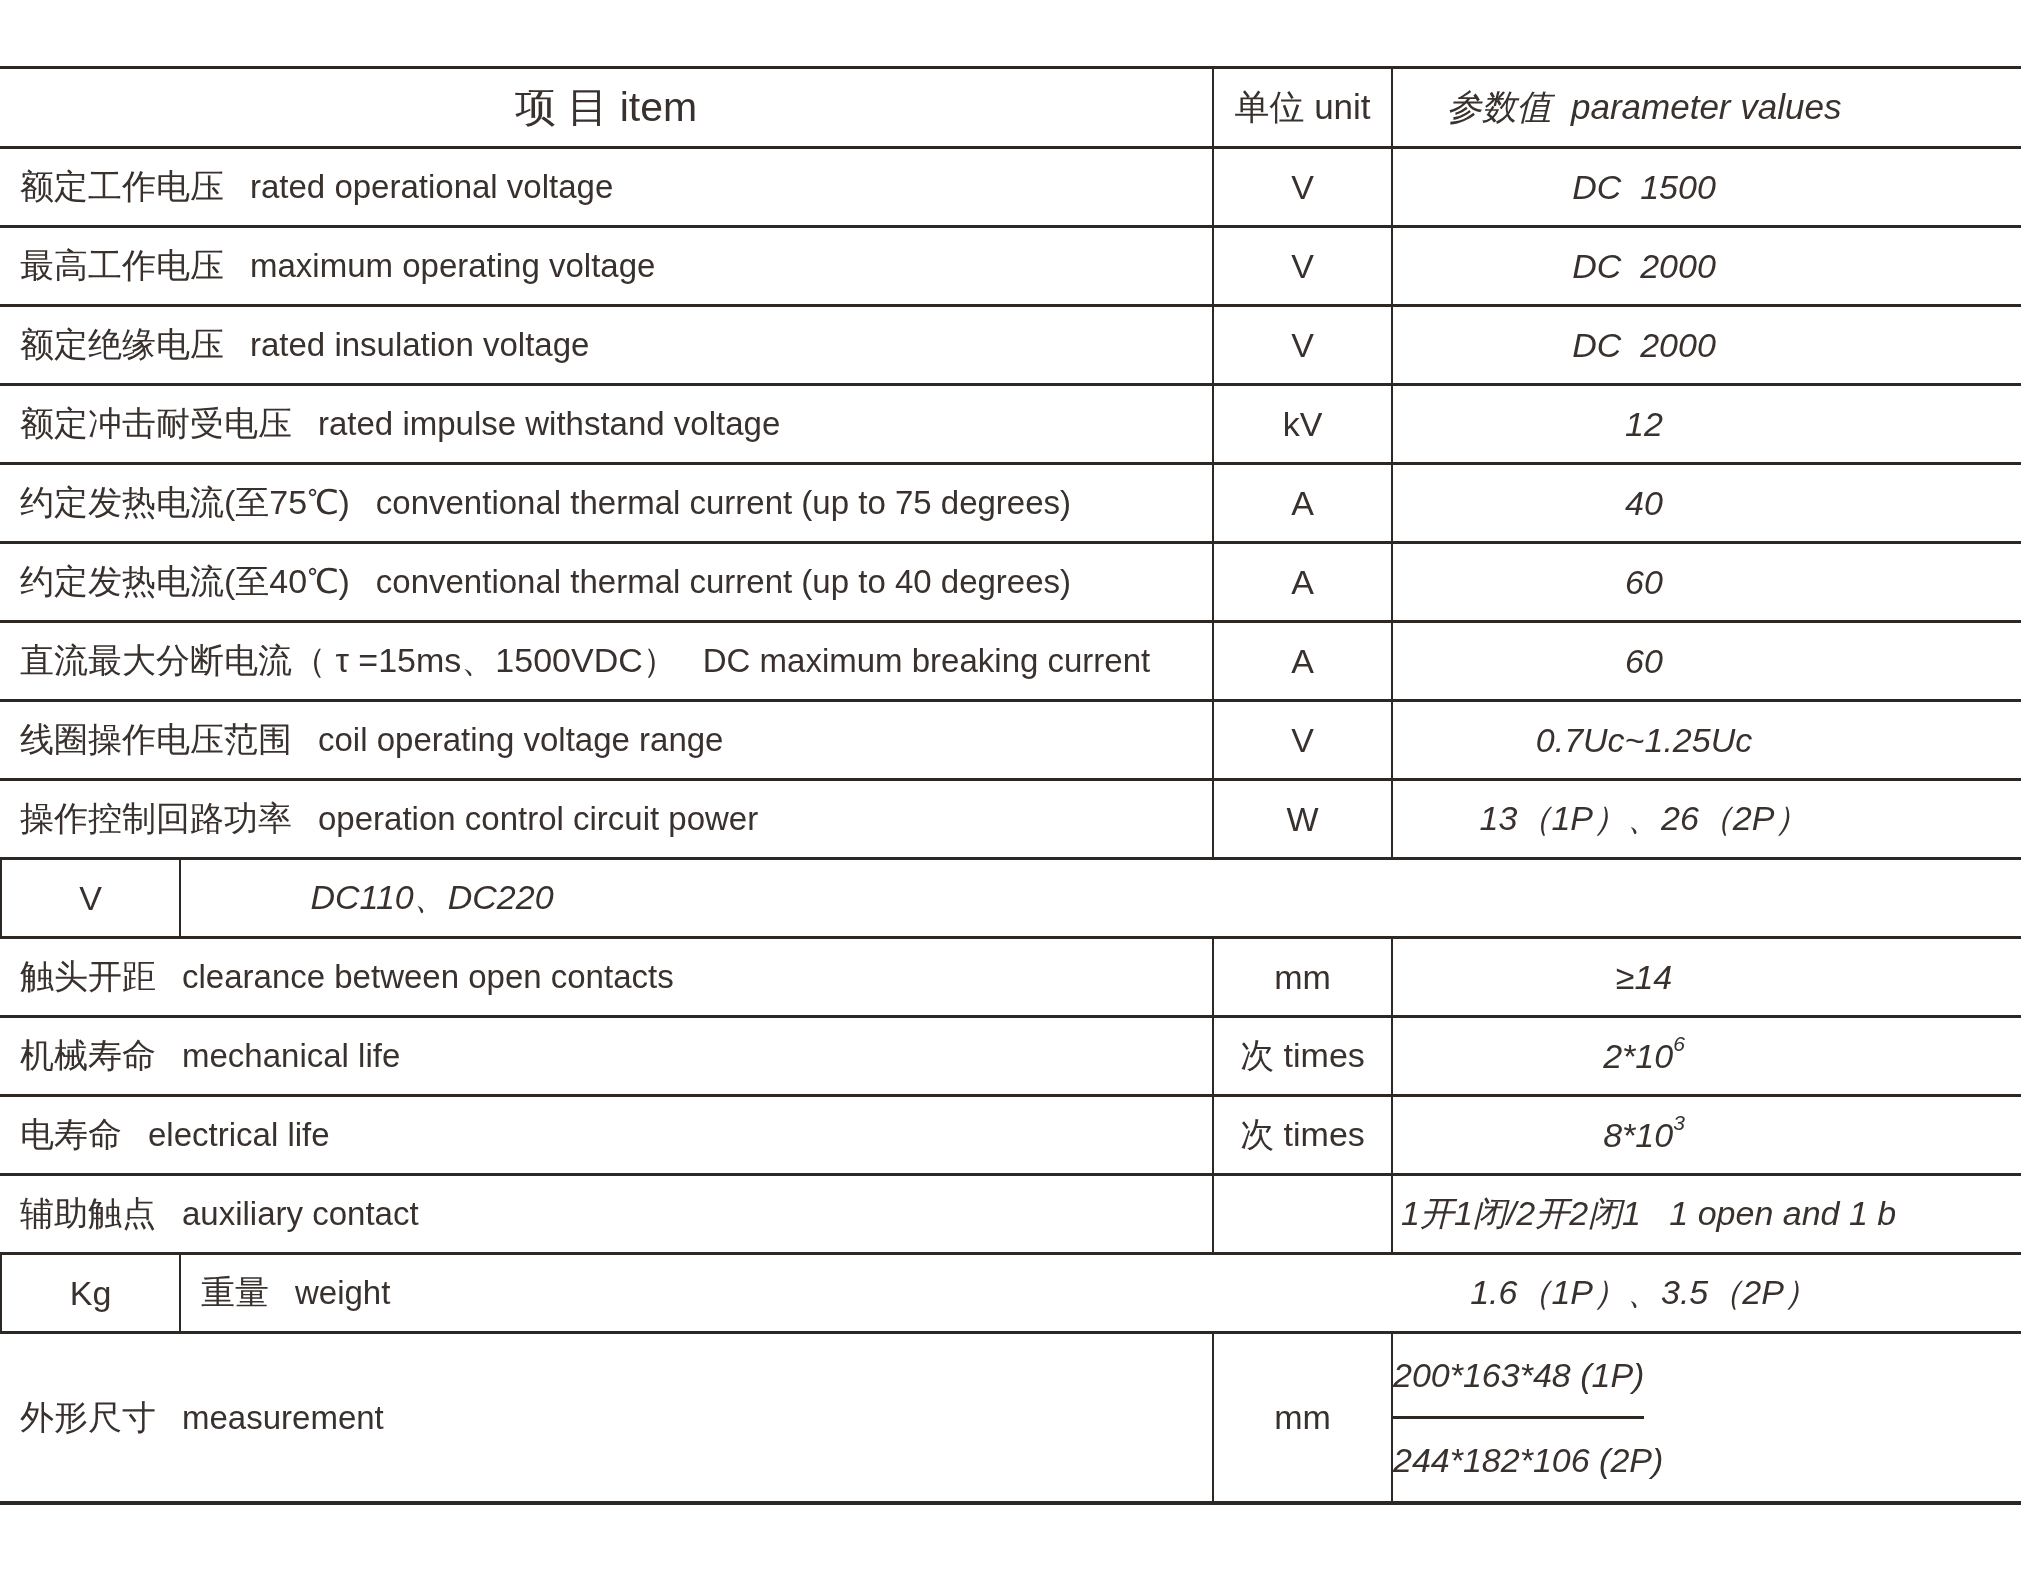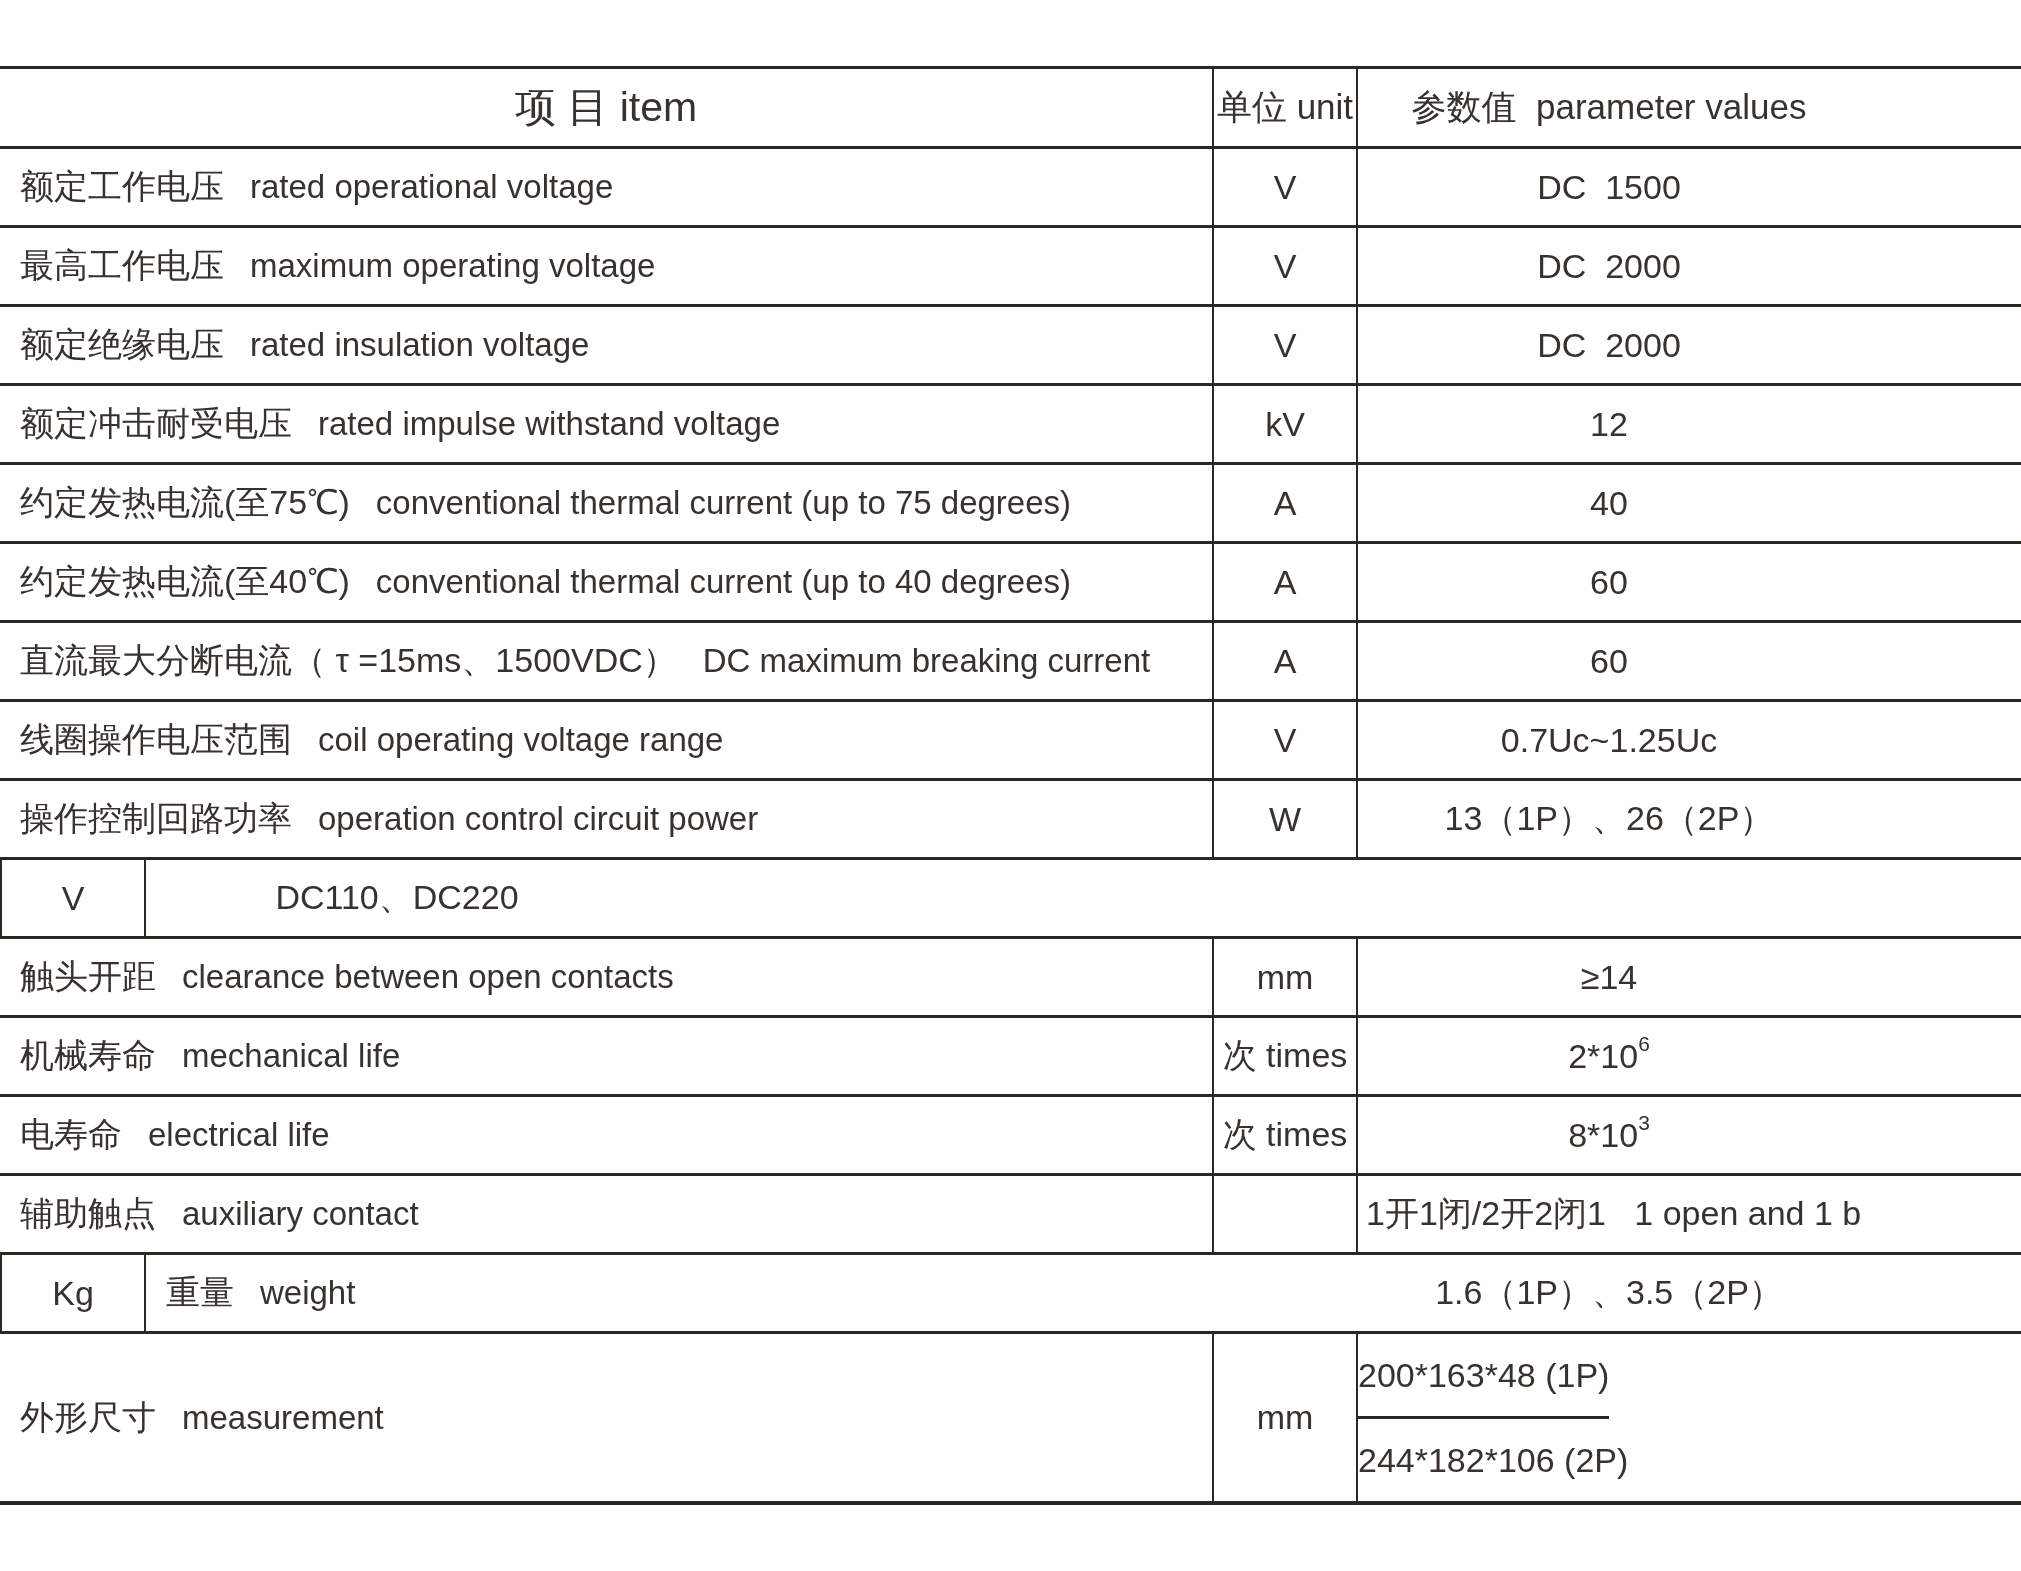--- a/index.html
+++ b/index.html
@@ -11,24 +11,24 @@
     margin-top:66px;width:2021px;box-sizing:border-box;
     border-top:3px solid #2e2825;border-bottom:4px solid #2e2825;
   }
   .tbody{display:contents;}
   .row{display:flex;height:79px;border-bottom:3px solid #2e2825;box-sizing:border-box;}
   .row.header{height:80px;}
   .row.mrow{height:167px;border-bottom:none;}
   .c{box-sizing:border-box;display:flex;align-items:center;height:100%;overflow:hidden;}
   .item{width:1212px;padding-left:20px;gap:26px;}
   .unit{
-    width:146px;justify-content:center;font-size:34px;white-space:pre;
+    width:181px;justify-content:center;font-size:34px;white-space:pre;
     border-left:2px solid #2e2825;border-right:2px solid #2e2825;
   }
-  .val{width:502px;justify-content:center;font-size:34px;white-space:pre;}
+  .val{width:502px;justify-content:center;font-size:34px;white-space:pre;font-style:italic;}
   .val.left{justify-content:flex-start;padding-left:8px;}
   .zh{font-size:34px;white-space:pre;text-align:right;}
   .en{font-size:33px;white-space:pre;}
   .header .c{justify-content:center;padding:0;gap:0;}
   .header .item{font-size:41px;white-space:pre;}
   .header .unit{font-size:35px;}
   .header .val{font-size:35px;}
   .sup{font-size:21px;position:relative;top:-13px;line-height:1;}
   .split{flex-direction:column;align-items:flex-start;justify-content:stretch;padding:0;}
   .sub{flex:1;display:flex;align-items:center;justify-content:center;font-size:34px;white-space:pre;}

